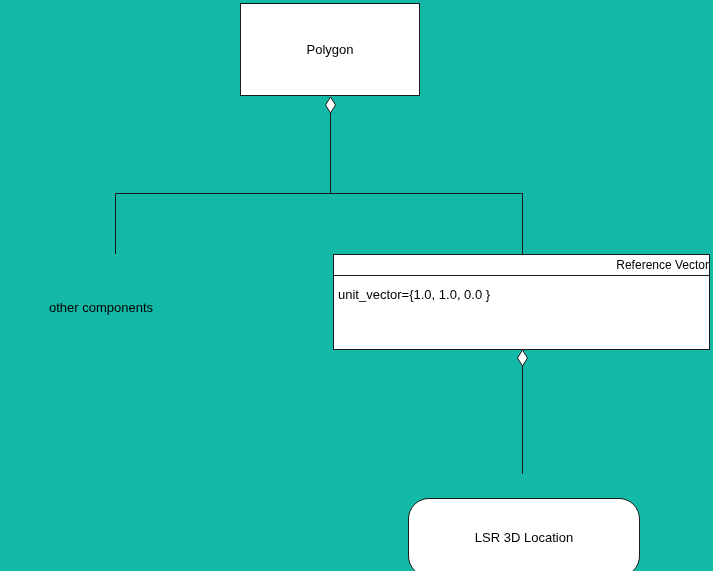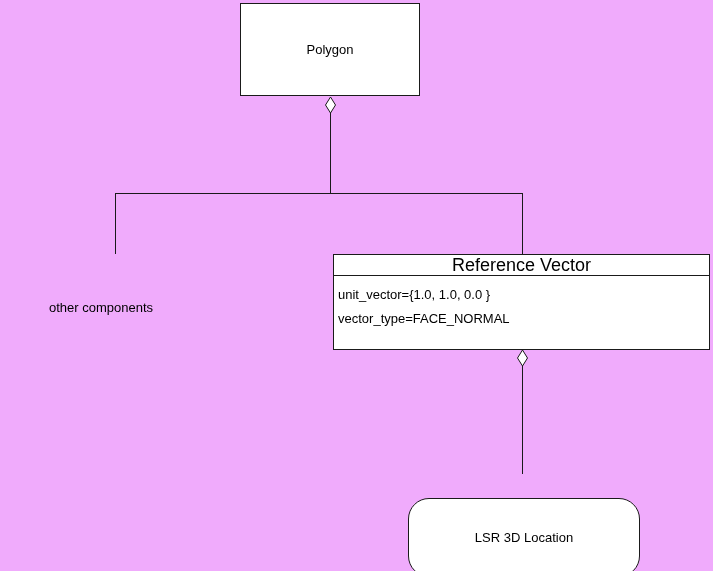--- a/index.html
+++ b/index.html
@@ -4,43 +4,43 @@
 <style>
   html, body {
     margin: 0;
     padding: 0;
     background: #ffffff;
   }
   #canvas {
     position: relative;
     width: 713px;
     height: 571px;
-    background: #f0abfc;
+    background: #14b8a6;
     font-family: "Liberation Sans", sans-serif;
     color: #000000;
     overflow: hidden;
   }
   .class-box {
     position: absolute;
     box-sizing: border-box;
     border: 1px solid #1a1a1a;
     background: #ffffff;
   }
   .class-box.centered {
     display: flex;
     align-items: center;
     justify-content: center;
     font-size: 13px;
   }
   .box-title {
     box-sizing: border-box;
     height: 21px;
     line-height: 20px;
-    text-align: center;
-    font-size: 18px;
+    text-align: right;
+    font-size: 12px;
     border-bottom: 1px solid #1a1a1a;
   }
   .box-attrs {
     padding: 3px 4px;
     font-size: 13px;
     line-height: 16px;
   }
   .attr-line {
     white-space: pre;
     margin-top: 8px;
@@ -83,21 +83,20 @@
   <div class="line v" style="left:115px; top:193px; height:61px;"></div>
 
   <div class="line v" style="left:522px; top:193px; height:62px;"></div>
 
   <div class="float-label" style="left:49px; top:300px;">other components</div>
 
   <div class="class-box" style="left:333px; top:254px; width:377px; height:96px;">
     <div class="box-title">Reference Vector</div>
     <div class="box-attrs">
       <div class="attr-line">unit_vector={1.0, 1.0, 0.0 }</div>
-      <div class="attr-line">vector_type=FACE_NORMAL</div>
     </div>
   </div>
 
   <svg class="diamond" style="left:516px; top:349px;" viewBox="0 0 13 18">
     <polygon points="6.5,1 11.5,9 6.5,17 1.5,9" fill="#ffffff" stroke="#1a1a1a" stroke-width="1"></polygon>
   </svg>
 
   <div class="line v" style="left:522px; top:366px; height:108px;"></div>
 
   <div class="class-box centered" style="left:408px; top:498px; width:232px; height:79px;border-radius:21px;">

